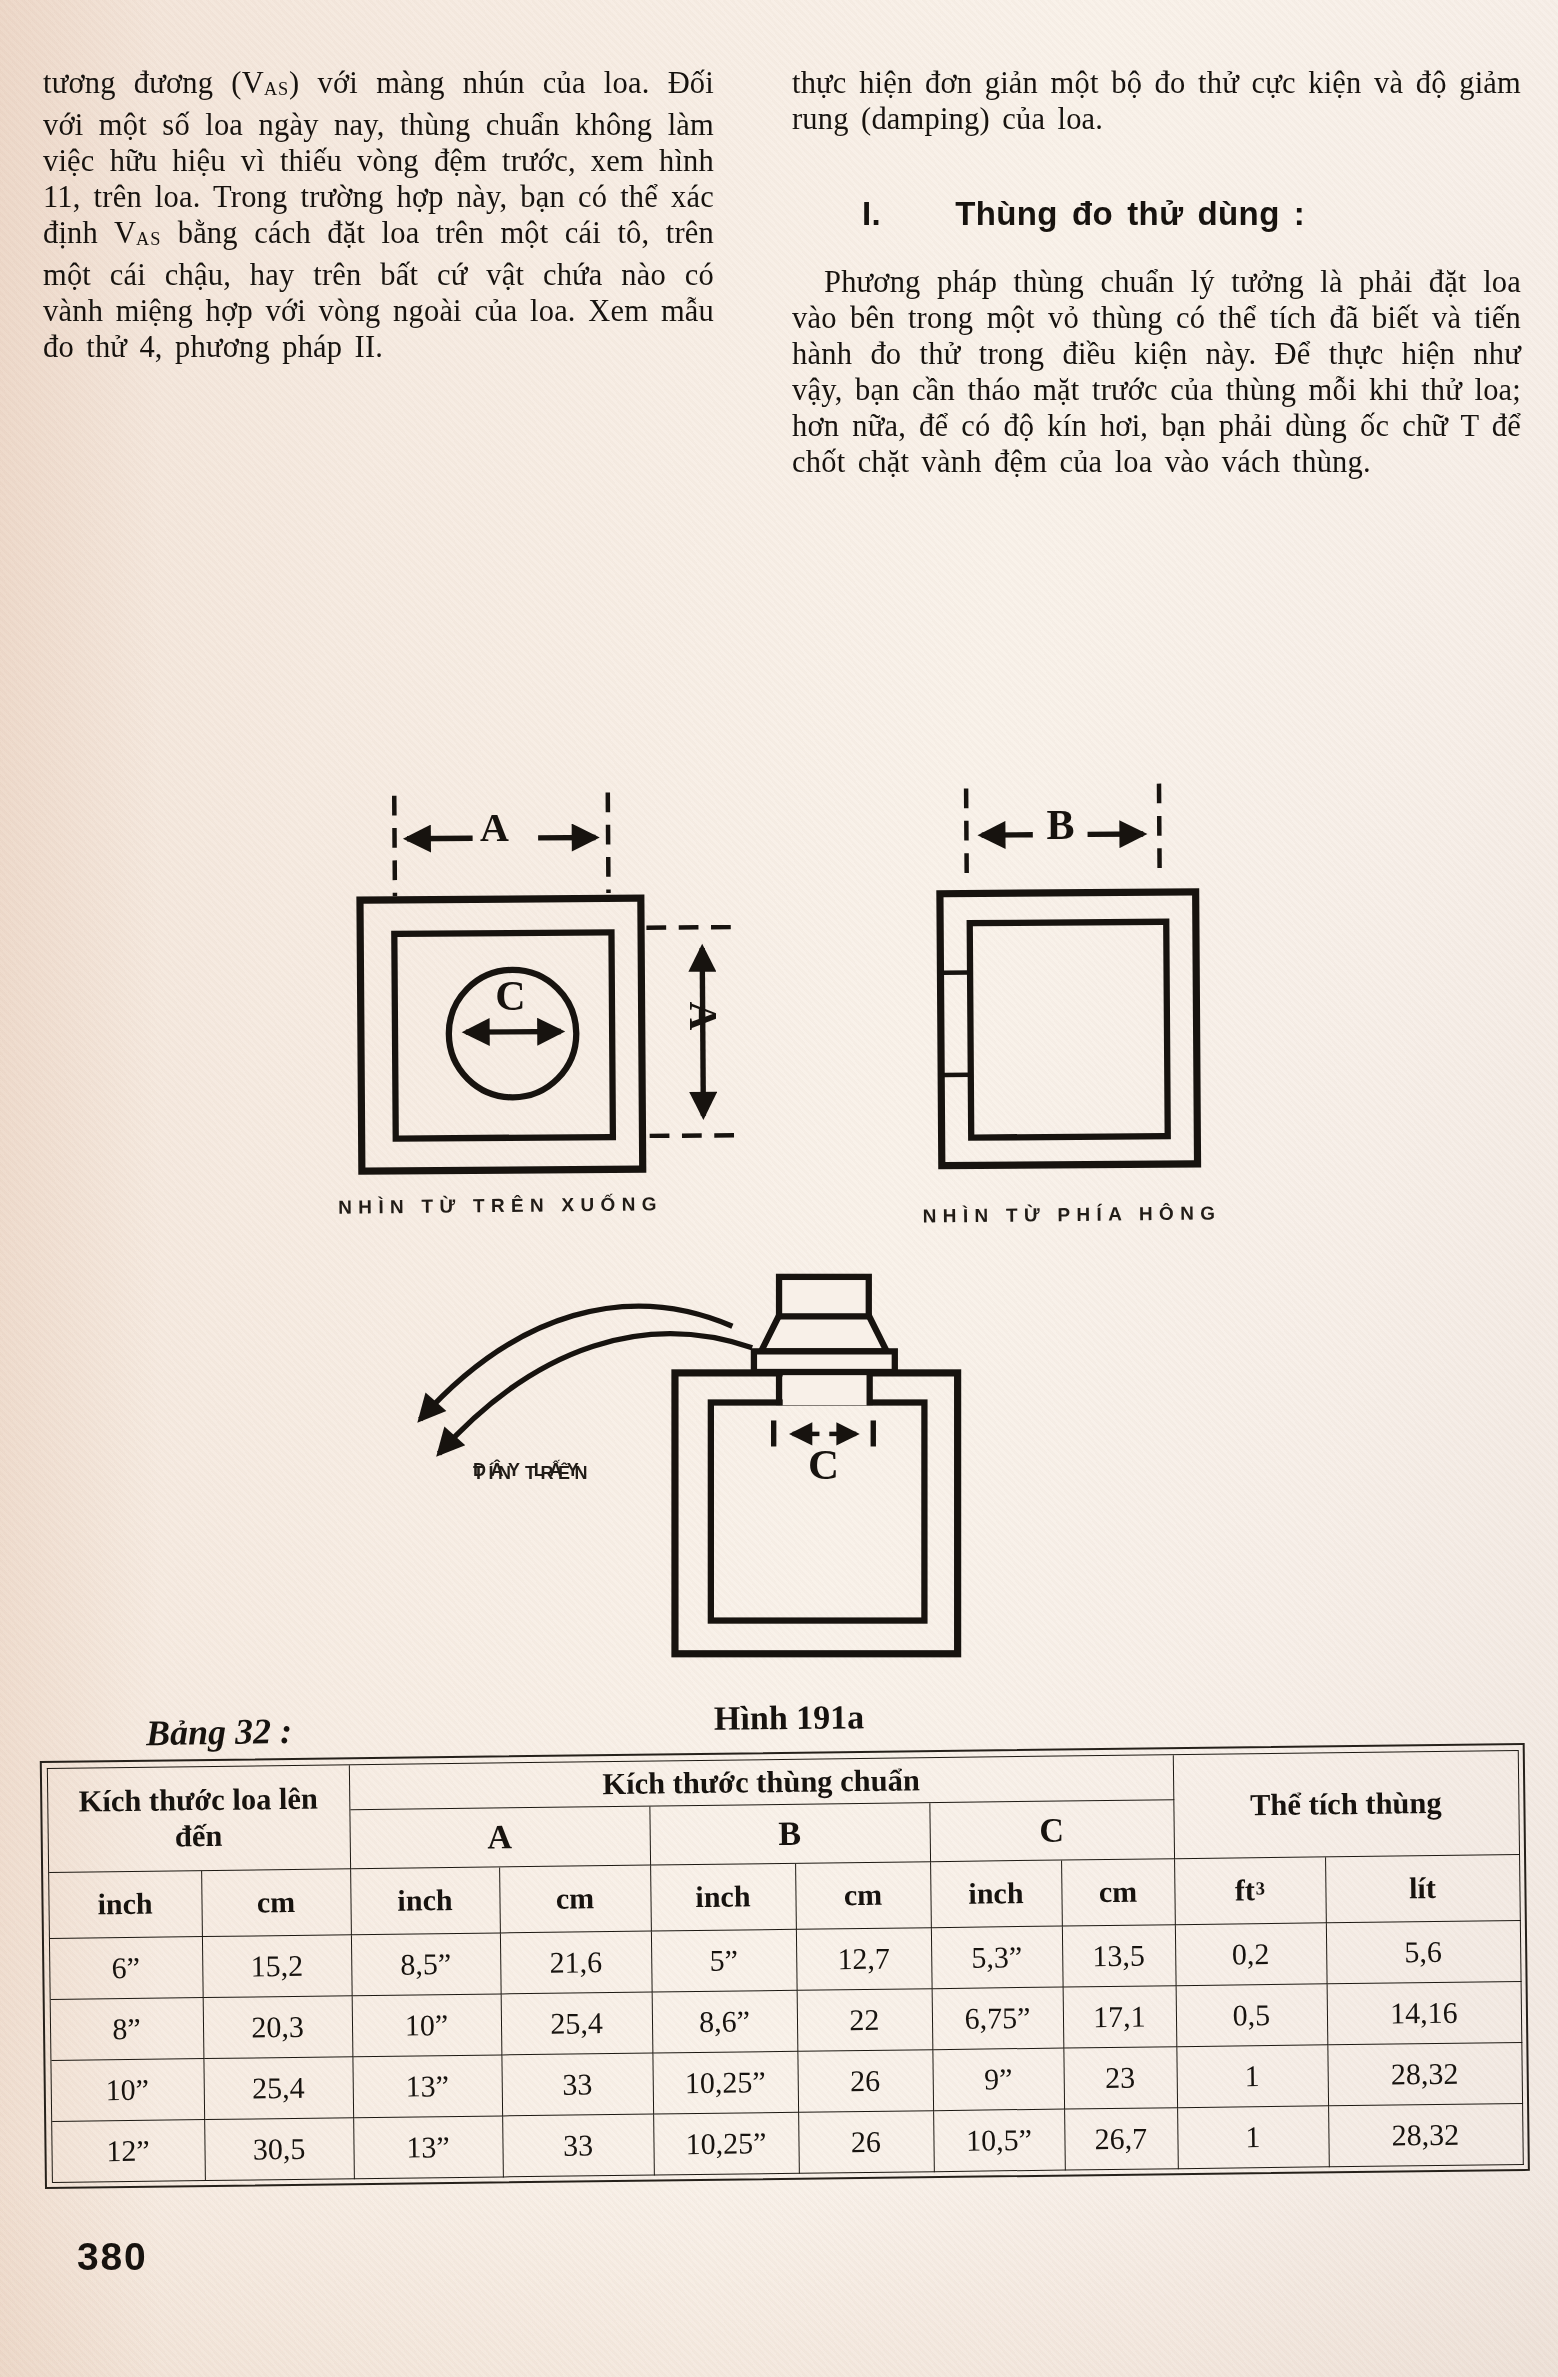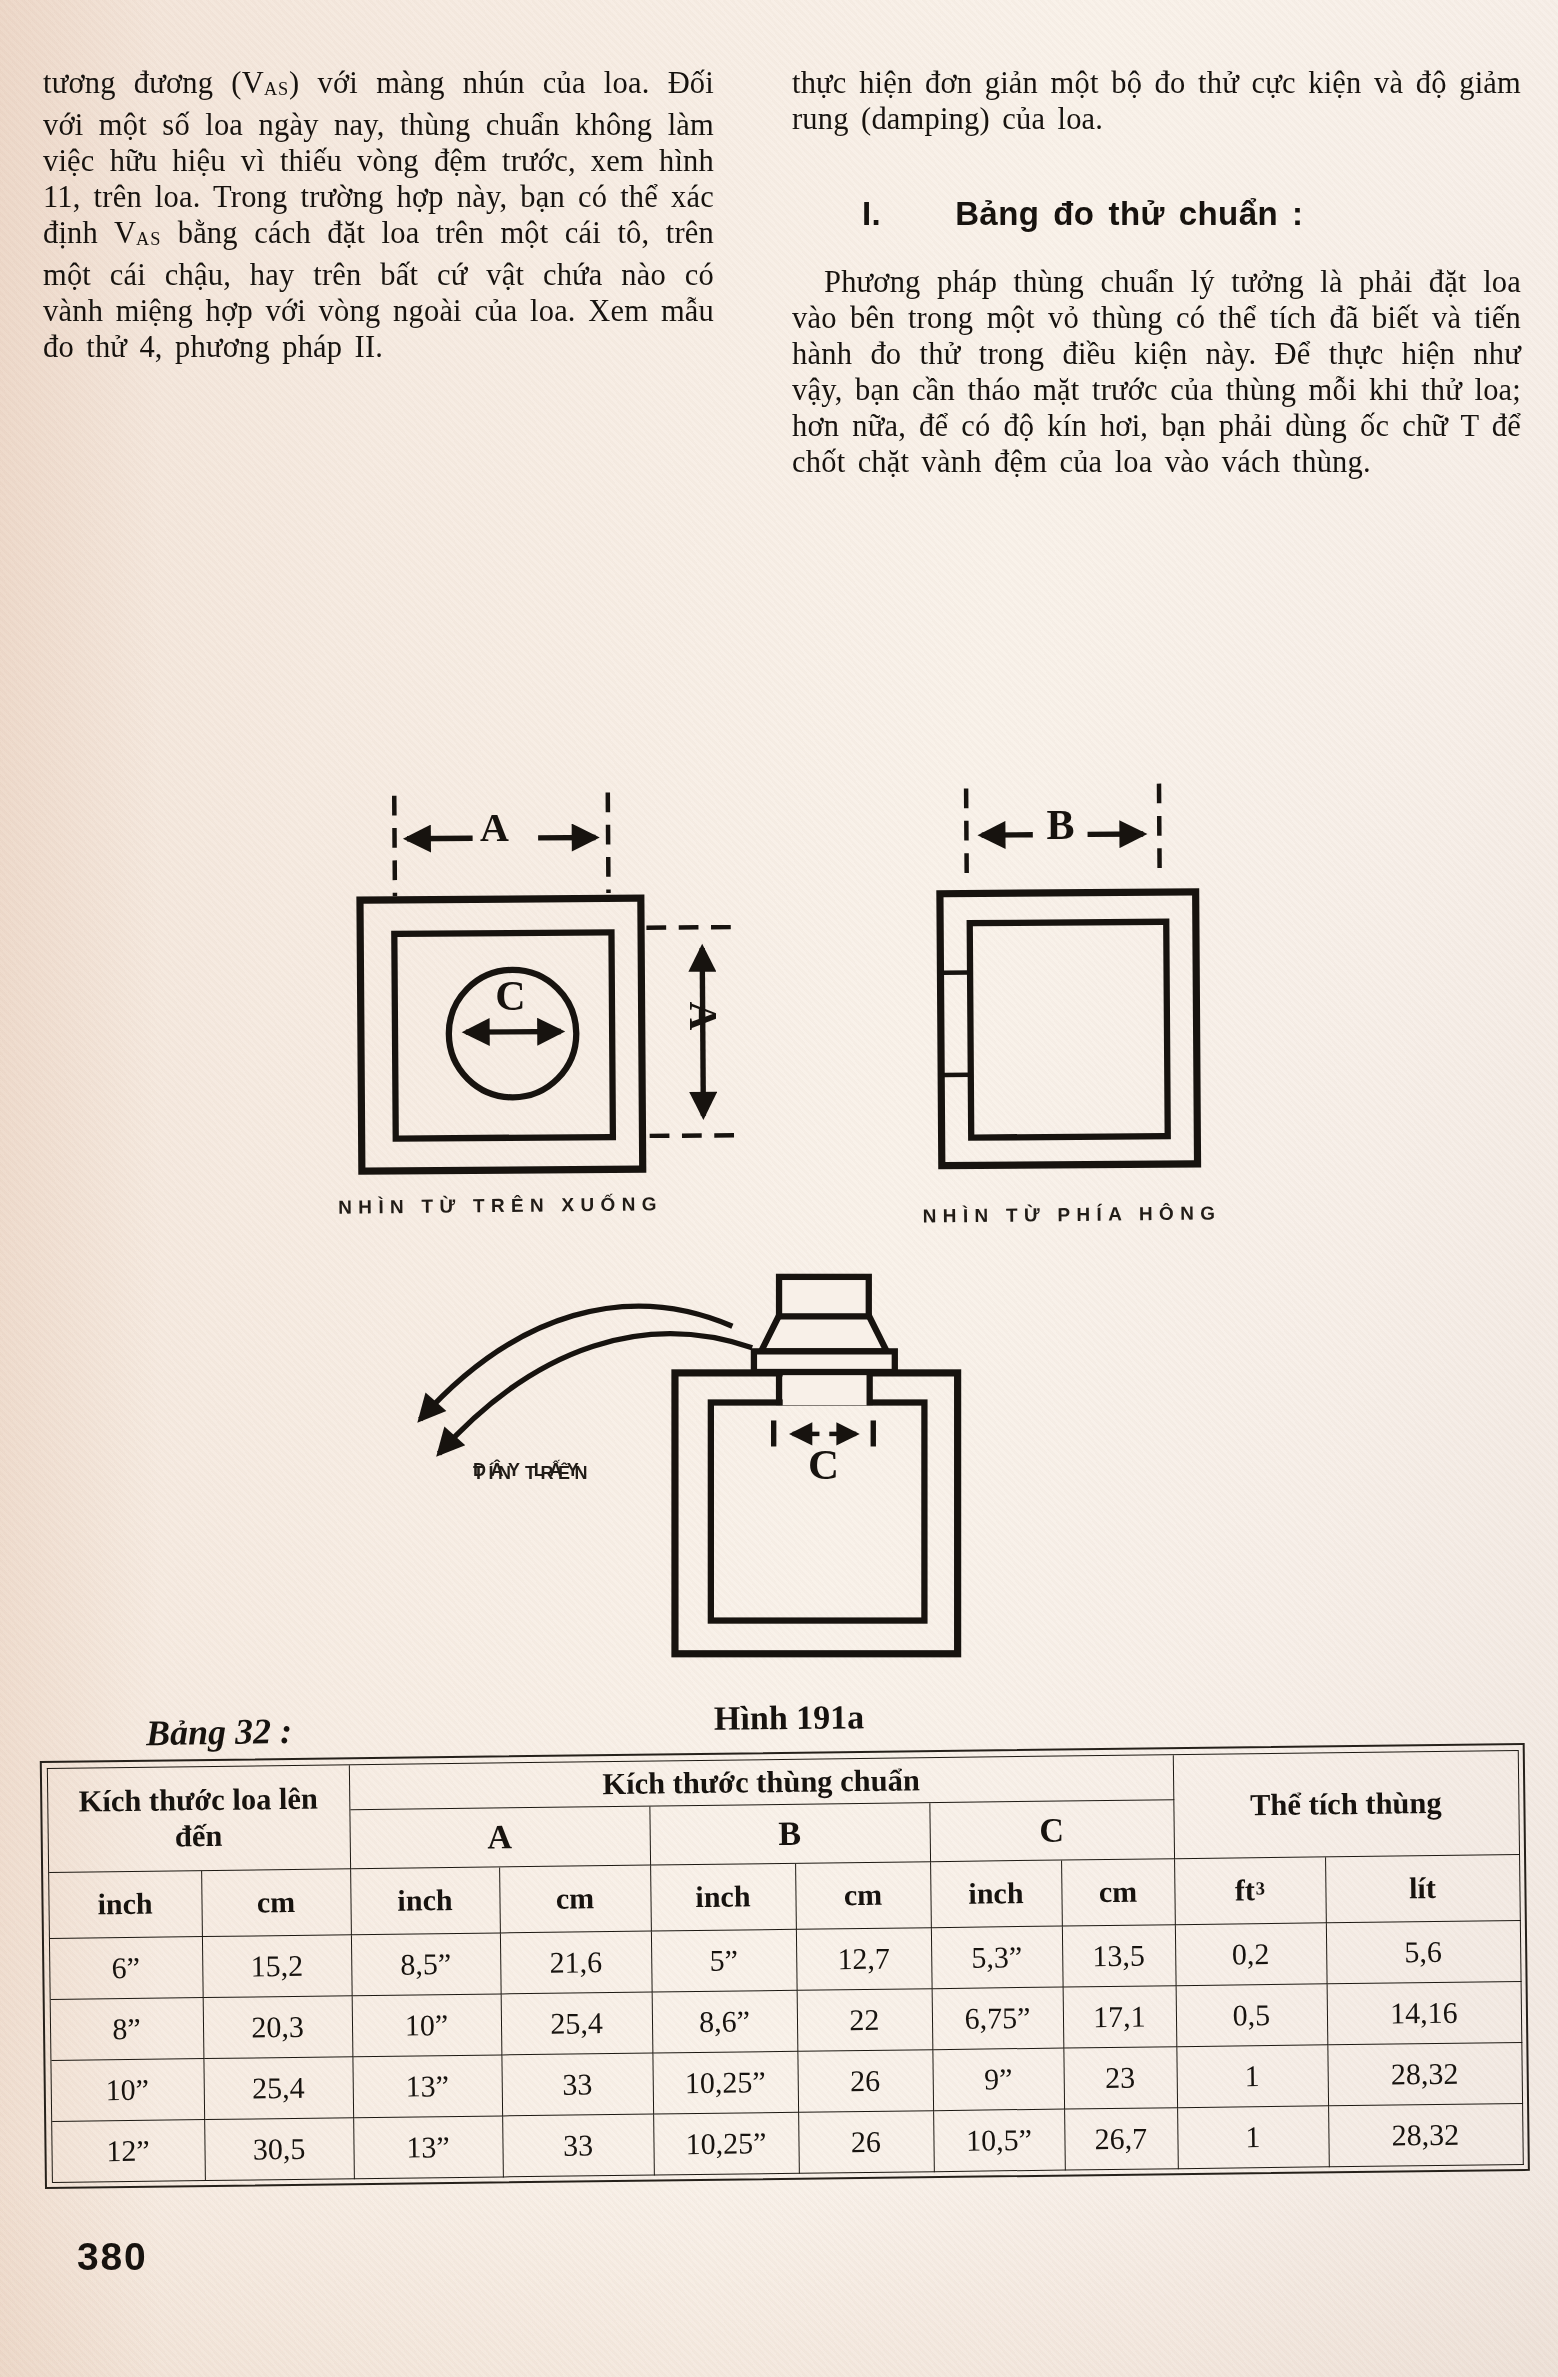--- a/index.html
+++ b/index.html
@@ -57,21 +57,21 @@
   <div class="grain"></div>
 
   <div class="col col-left">
     <p><span>tương đương (V</span><sub class="vas">AS</sub><span>) với màng nhún của loa. Đối với một số loa ngày nay, thùng chuẩn không làm việc hữu hiệu vì thiếu vòng đệm trước, xem hình 11, trên loa. Trong trường hợp này, bạn có thể xác định V</span><sub class="vas">AS</sub><span> bằng cách đặt loa trên một cái tô, trên một cái chậu, hay trên bất cứ vật chứa nào có vành miệng hợp với vòng ngoài của loa. Xem mẫu đo thử 4, phương pháp II.</span></p>
   </div>
 
   <div class="col col-right">
     <p>thực hiện đơn giản một bộ đo thử cực kiện và độ giảm rung (damping) của loa.</p>
     <div class="heading">
       <span class="hnum">I.</span>
-      <span class="htxt">Bảng đo thử chuẩn :</span>
+      <span class="htxt">Thùng đo thử dùng :</span>
     </div>
     <p class="indent">Phương pháp thùng chuẩn lý tưởng là phải đặt loa vào bên trong một vỏ thùng có thể tích đã biết và tiến hành đo thử trong điều kiện này. Để thực hiện như vậy, bạn cần tháo mặt trước của thùng mỗi khi thử loa; hơn nữa, để có độ kín hơi, bạn phải dùng ốc chữ T để chốt chặt vành đệm của loa vào vách thùng.</p>
   </div>
 
   <svg class="lines" width="1559" height="2377" viewBox="0 0 1737 2649">
     <defs>
       <marker id="arr" viewBox="0 0 10 10" refX="8.5" refY="5" markerWidth="6" markerHeight="5.2" orient="auto-start-reverse">
           <path d="M0 0 L10 5 L0 10 z" fill="#17130f"></path>
         </marker>
     </defs>

